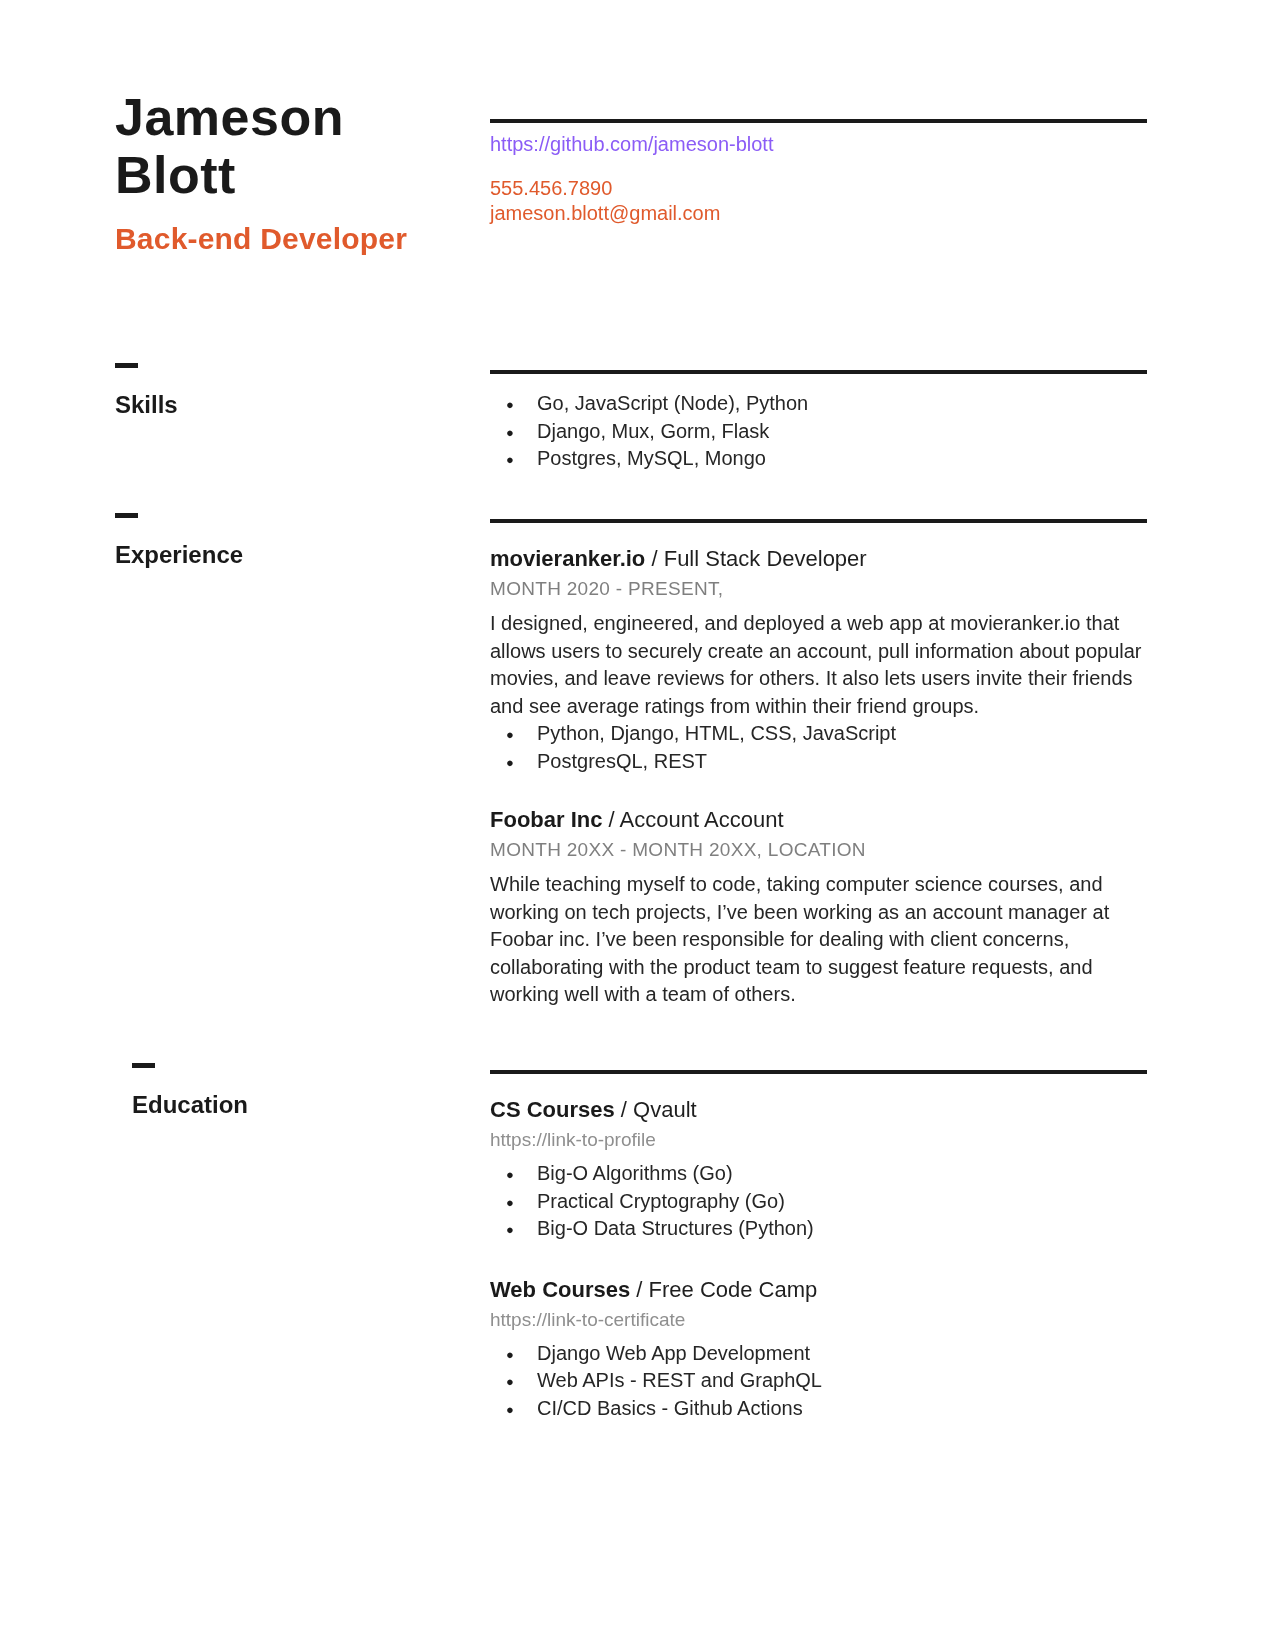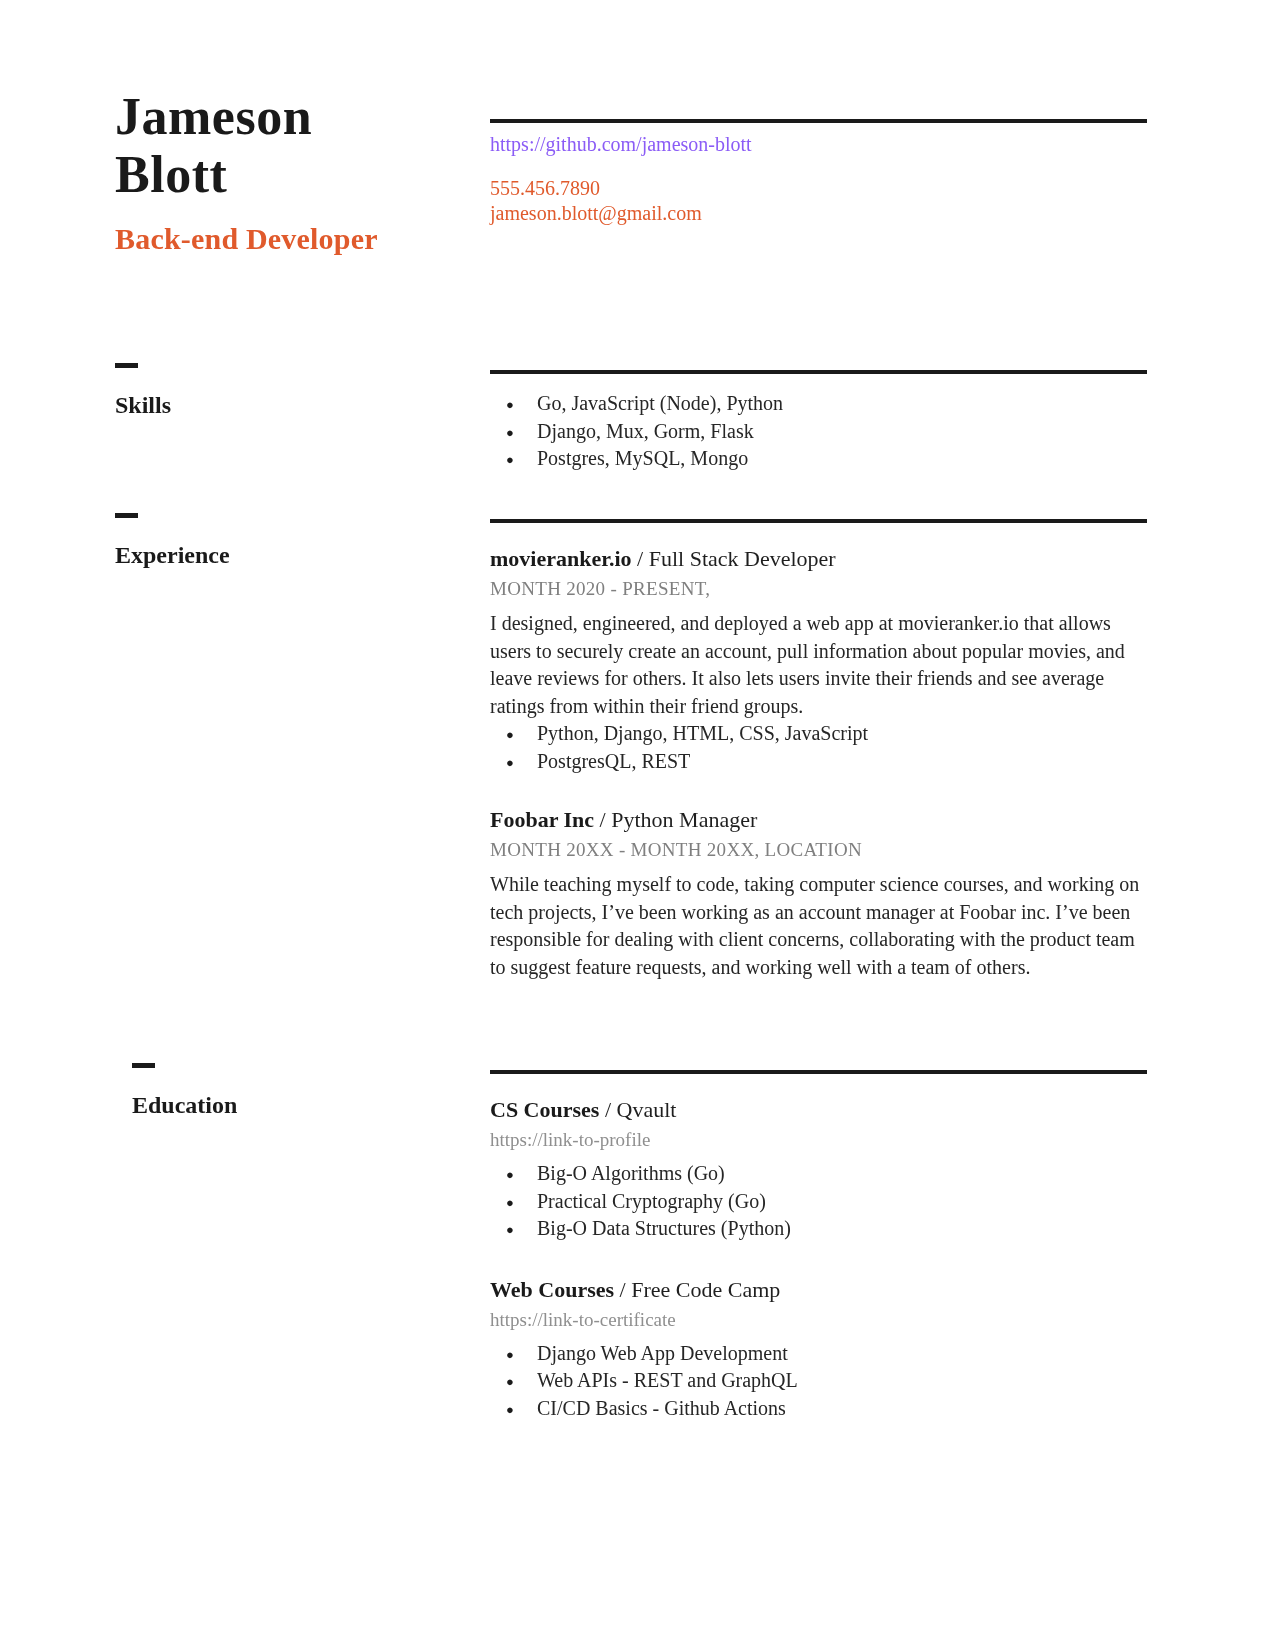--- a/index.html
+++ b/index.html
@@ -1,20 +1,20 @@
 <!DOCTYPE html>
 <html><head>
 <meta charset="utf-8">
 <style>
   html,body{margin:0;padding:0;background:#ffffff;}
   .page{
     position:relative;
     width:1275px;height:1650px;
     background:#ffffff;
-    font-family:Liberation Serif, serif;
+    font-family:Liberation Sans, sans-serif;
     color:#1f1f1f;
     overflow:hidden;
   }
   .abs{position:absolute;}
 
   
   #name-block{left:115px;top:88px;width:360px;}
   h1.name{
     margin:0;font-size:52px;line-height:58px;font-weight:bold;
     color:#1a1a1a;letter-spacing:0.5px;
@@ -126,21 +126,21 @@
       <ul class="blist entry-bullets">
         <li>Python, Django, HTML, CSS, JavaScript</li>
         <li>PostgresQL, REST</li>
       </ul>
     </article>
 
     <article class="entry2">
       <h3 class="entry-title">
         <strong>Foobar Inc</strong>
         <span>/</span>
-        <span>Python Manager</span>
+        <span>Account Account</span>
       </h3>
       <div class="meta">MONTH 20XX - MONTH 20XX, LOCATION</div>
       <p class="desc">While teaching myself to code, taking computer science courses, and working on tech projects, I’ve been working as an account manager at Foobar inc. I’ve been responsible for dealing with client concerns, collaborating with the product team to suggest feature requests, and working well with a team of others.</p>
     </article>
   </section>
 
   <aside class="abs sec-label" id="edu-label">
     <div class="dash"></div>
     <h2>Education</h2>
   </aside>

